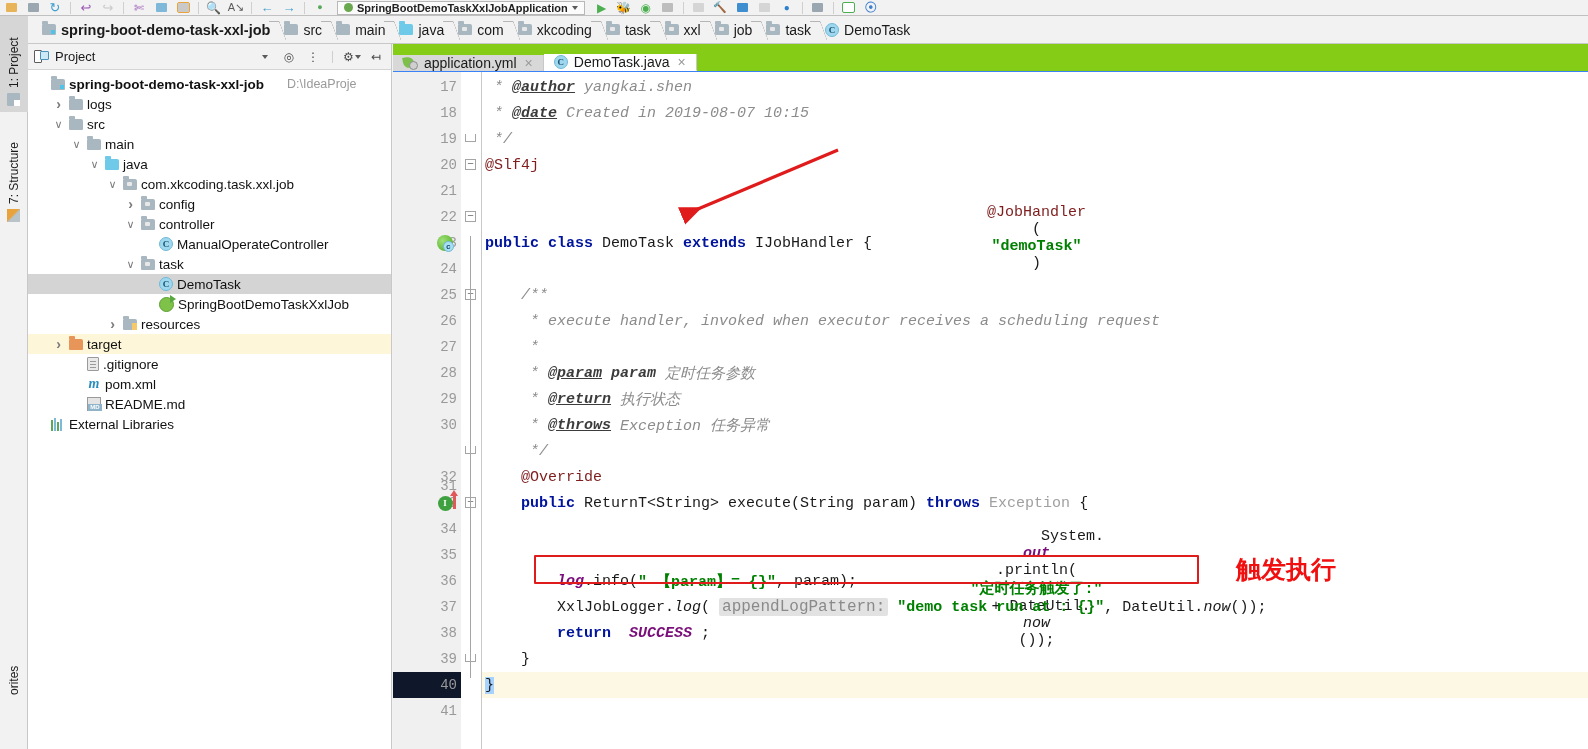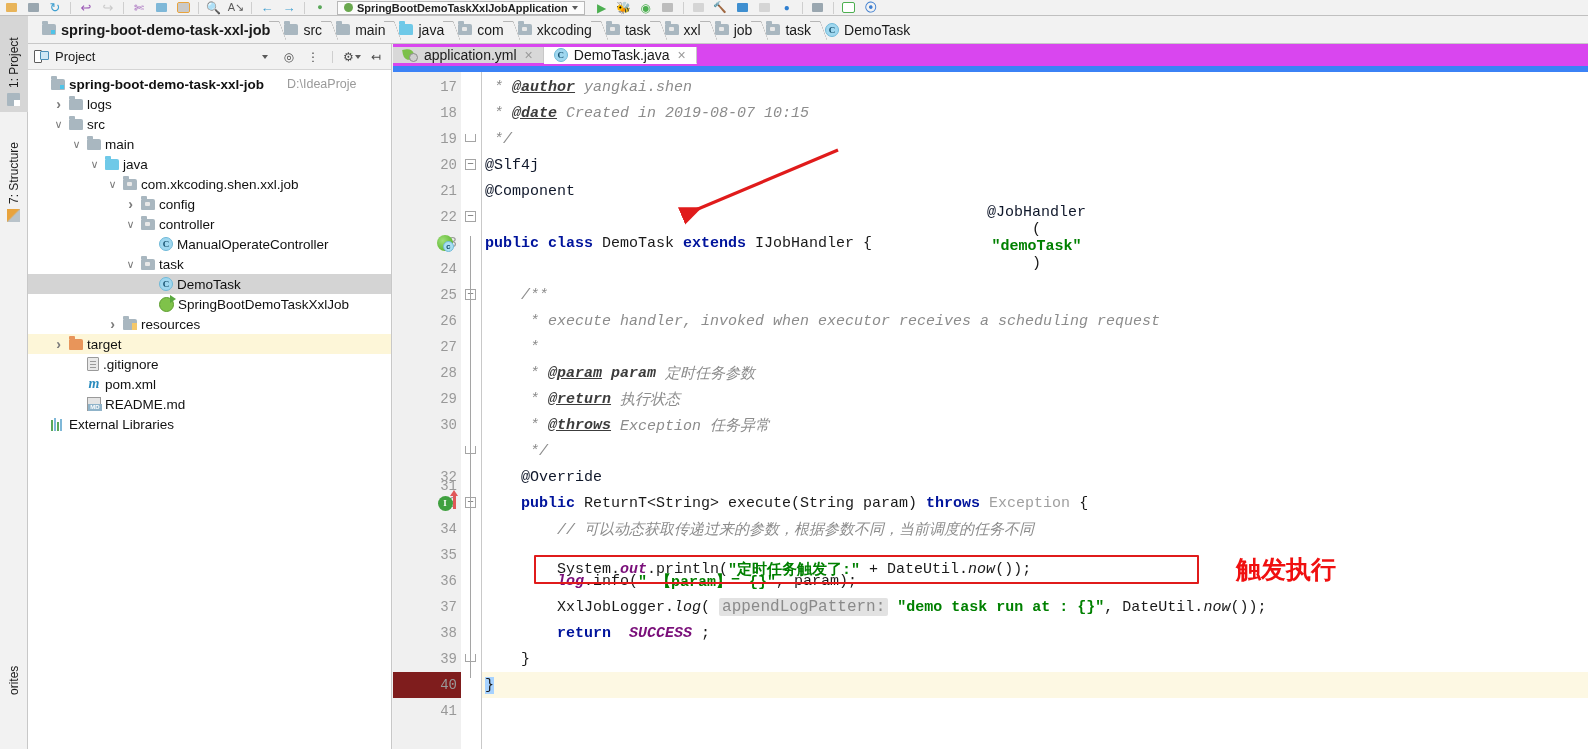--- a/index.html
+++ b/index.html
@@ -121,21 +121,21 @@
                line-height:7px;text-align:center;font-weight:bold;}
   .ic-lib { width:14px;height:13px;flex:none; display:flex; gap:1px; align-items:flex-end;}
   .ic-lib i { display:block; width:2px; background:#5aa85a; }
   .ic-lib i:nth-child(1){height:11px;background:#5aa85a}
   .ic-lib i:nth-child(2){height:13px;background:#7fb8d8}
   .ic-lib i:nth-child(3){height:9px;background:#5aa85a}
   .ic-lib i:nth-child(4){height:12px;background:#7fb8d8}
 
   
   .editor { position:absolute; left:393px; top:44px; width:1195px; height:705px; background:#fff; }
-  .tabs { height:28px; background:#d946ef; display:flex; align-items:center; border-bottom:6px solid #3b82f6; }
+  .tabs { height:28px; background:#84cc16; display:flex; align-items:flex-end; border-bottom:1px solid #3b82f6; }
   .etab {
     display:flex; align-items:center; gap:6px; padding:0 10px; font-size:14px; color:#1a1a1a;
     border-right:1px solid #c8c8c8; background:#d8d8d8; cursor:default;
   }
   .etab.active { background:#ffffff; border-bottom:1px solid #fff; }
   .etab .x { color:#9a9a9a; font-size:14px; margin-left:2px; }
   .ic-yml { width:15px;height:14px; flex:none; position:relative; }
   .ic-yml .lf { position:absolute; left:0; top:1px; width:11px; height:11px; background:#7cc04a;
                 border-radius:0 60% 0 60%; transform:rotate(-10deg); }
   .ic-yml .gr { position:absolute; right:0; bottom:0; width:9px;height:9px;border-radius:50%;
@@ -150,21 +150,21 @@
   }
   .fold-col { position:absolute; left:68px; top:0; width:20px; height:677px; background:#fff; }
   .code-lines { position:absolute; left:88px; top:0; right:0; height:677px; }
   .cl { position:absolute; left:0; right:0; height:26px; display:flex; align-items:center;
         white-space:pre; font-size:15px; font-family:"Liberation Mono", monospace; color:#1a1a1a;
         padding-left:4px; }
   .cl.caret { background:#fdf8e3; }
 
   
   .kw { color:#00149c; font-weight:bold; }
-  .anno { color:#0f172a; }
+  .anno { color:#7f1d1d; }
   .cmt { color:#8c8c8c; font-style:italic; }
   .doctag { color:#3c3c3c; font-weight:bold; font-style:italic; text-decoration:underline; }
   .str { color:#008000; font-weight:bold; }
   .fld { color:#7a0f7a; font-weight:bold; font-style:italic; }
   .stat { color:#7a0f7a; font-style:italic; font-weight:bold; }
   .cls { color:#1a1a1a; }
   .grey { color:#a0a0a0; }
   .hint { background:#e2e2e2; color:#8a8a8a; padding:0 3px; border-radius:2px; font-size:16px; }
   .sel { background:#a6d2ff; }
 
@@ -396,21 +396,21 @@
           <span class="tlabel">main</span>
         </div>
         <div class="trow" style="padding-left: 60px;">
           <span class="twist">∨</span>
           <span class="ic-folder blue"></span>
           <span class="tlabel">java</span>
         </div>
         <div class="trow" style="padding-left: 78px;">
           <span class="twist">∨</span>
           <span class="ic-folder pkg"></span>
-          <span class="tlabel">com.xkcoding.shen.xxl.job</span>
+          <span class="tlabel">com.xkcoding.task.xxl.job</span>
         </div>
         <div class="trow" style="padding-left: 96px;">
           <span class="twist" style="font-weight: bold; font-size: 14px;">›</span>
           <span class="ic-folder pkg"></span>
           <span class="tlabel">config</span>
         </div>
         <div class="trow" style="padding-left: 96px;">
           <span class="twist">∨</span>
           <span class="ic-folder pkg"></span>
           <span class="tlabel">controller</span>
@@ -520,21 +520,21 @@
               <span class="ov-gm">I</span>
               <span class="ov-arrow"></span>
             </span>
           </div>
           <div class="gutter-line" style="top: 444px;">34</div>
           <div class="gutter-line" style="top: 470px;">35</div>
           <div class="gutter-line" style="top: 496px;">36</div>
           <div class="gutter-line" style="top: 522px;">37</div>
           <div class="gutter-line" style="top: 548px;">38</div>
           <div class="gutter-line" style="top: 574px;">39</div>
-          <div class="gutter-line" style="top: 600px; background: #7f1d1d;">40</div>
+          <div class="gutter-line" style="top: 600px; background: #0f172a;">40</div>
           <div class="gutter-line" style="top: 626px;">41</div>
         </div>
       <div class="fold-col" id="foldcol">
           <div class="foldend" style="top: 62px;"></div>
           <div class="foldmark" style="top: 87px;">
             <span class="box">−</span>
           </div>
           <div class="foldmark" style="top: 139px;">
             <span class="box">−</span>
           </div>
@@ -546,35 +546,33 @@
             <span class="box">−</span>
           </div>
           <div class="foldend" style="top: 582px;"></div>
           <div class="foldline" style="top: 164px; height: 442px;"></div>
         </div>
       <div class="code-lines" id="codelines">
           <div class="cl" style="top: 2px;"><span class="cmt"> * </span><span class="doctag">@author</span><span class="cmt"> yangkai.shen</span></div>
           <div class="cl" style="top: 28px;"><span class="cmt"> * </span><span class="doctag">@date</span><span class="cmt"> Created in 2019-08-07 10:15</span></div>
           <div class="cl" style="top: 54px;"><span class="cmt"> */</span></div>
           <div class="cl" style="top: 80px;"><span class="anno">@Slf4j</span></div>
-          <div class="cl" style="top: 106px;"><span class="anno">@Component</span></div>
           <div class="cl" style="top: 132px; flex-direction: column;"><span class="anno">@JobHandler</span><span class="cls">(</span><span class="str">"demoTask"</span><span class="cls">)</span></div>
           <div class="cl" style="top: 158px;"><span class="kw">public class </span><span class="cls">DemoTask </span><span class="kw">extends </span><span class="cls">IJobHandler </span><span class="cls">{</span></div>
           <div class="cl" style="top: 184px;"></div>
           <div class="cl" style="top: 210px;"><span class="cmt">    /**</span></div>
           <div class="cl" style="top: 236px;"><span class="cmt">     * execute handler, invoked when executor receives a scheduling request</span></div>
           <div class="cl" style="top: 262px;"><span class="cmt">     *</span></div>
           <div class="cl" style="top: 288px;"><span class="cmt">     * </span><span class="doctag">@param</span><span class="cmt"> </span><span class="doctag" style="font-weight: bold; font-style: italic; text-decoration: none; color: rgb(60, 60, 60);">param</span><span class="cmt"> 定时任务参数</span></div>
           <div class="cl" style="top: 314px;"><span class="cmt">     * </span><span class="doctag">@return</span><span class="cmt"> 执行状态</span></div>
           <div class="cl" style="top: 340px;"><span class="cmt">     * </span><span class="doctag">@throws</span><span class="cmt"> Exception 任务异常</span></div>
           <div class="cl" style="top: 366px;"><span class="cmt">     */</span></div>
           <div class="cl" style="top: 392px;"><span class="anno">    @Override</span></div>
           <div class="cl" style="top: 418px;"><span class="kw">    public </span><span class="cls">ReturnT&lt;String&gt; execute(String param) </span><span class="kw">throws </span><span class="grey">Exception </span><span class="cls">{</span></div>
-          <div class="cl" style="top: 444px;"><span class="cmt">        // 可以动态获取传递过来的参数，根据参数不同，当前调度的任务不同</span></div>
-          <div class="cl" style="top: 484px;"><span class="cls">        System.</span><span class="fld">out</span><span class="cls">.println(</span><span class="str">"定时任务触发了:"</span><span class="cls"> + DateUtil.</span><span class="cls" style="font-style: italic;">now</span><span class="cls">());</span></div>
+          <div class="cl" style="top: 456px; flex-direction: column;"><span class="cls">        System.</span><span class="fld">out</span><span class="cls">.println(</span><span class="str">"定时任务触发了:"</span><span class="cls"> + DateUtil.</span><span class="cls" style="font-style: italic;">now</span><span class="cls">());</span></div>
           <div class="cl" style="top: 496px;"><span class="cls">        </span><span class="fld">log</span><span class="cls">.info(</span><span class="str">" 【param】= {}"</span><span class="cls">, param);</span></div>
           <div class="cl" style="top: 522px;"><span class="cls">        XxlJobLogger.</span><span class="cls" style="font-style: italic;">log</span><span class="cls">( </span><span class="hint">appendLogPattern:</span><span class="cls"> </span><span class="str">"demo task run at : {}"</span><span class="cls">, DateUtil.</span><span class="cls" style="font-style: italic;">now</span><span class="cls">());</span></div>
           <div class="cl" style="top: 548px;"><span class="kw">        return </span><span class="stat"> SUCCESS </span><span class="cls">;</span></div>
           <div class="cl" style="top: 574px;"><span class="cls">    }</span></div>
           <div class="cl caret" style="top: 600px;"><span class="sel">}</span></div>
           <div class="cl" style="top: 626px;"></div>
         </div>
     <div style="position: absolute; left: 88px; top: 0px; width: 1px; height: 677px; background: rgb(201, 201, 201);"></div>
       </div>
   </div>

